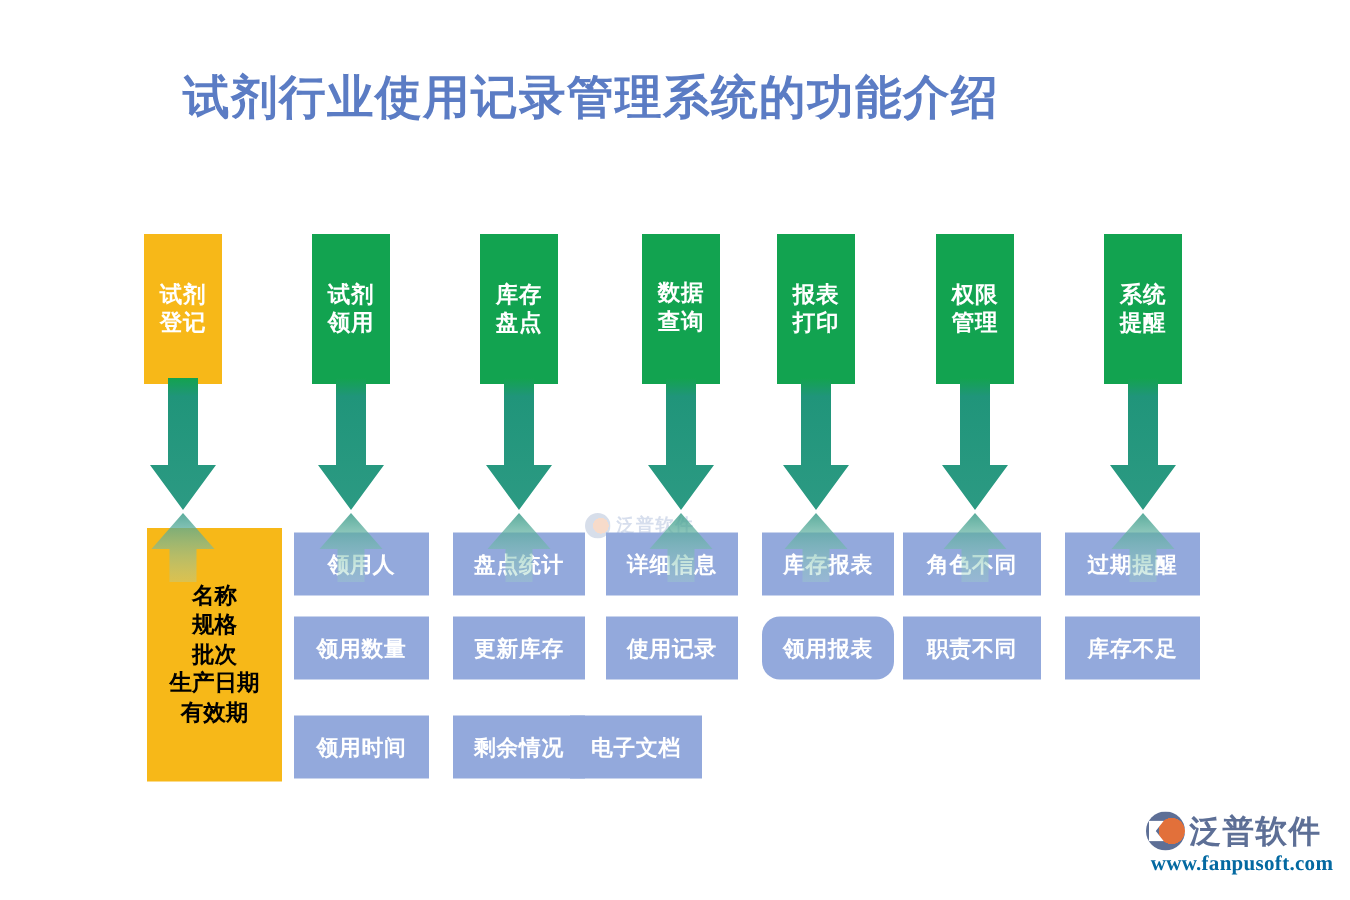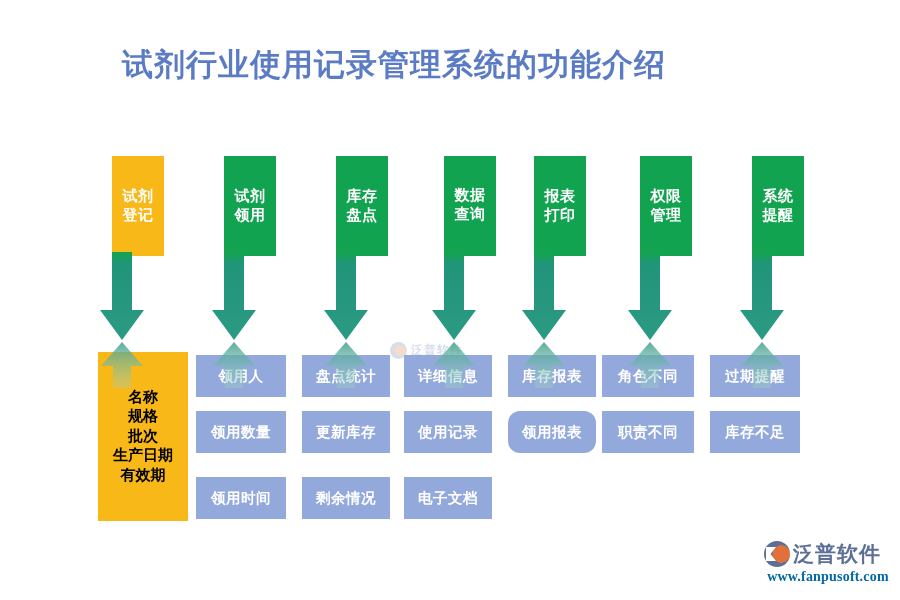--- a/index.html
+++ b/index.html
@@ -68,21 +68,20 @@
     display: flex;
     flex-direction: column;
     align-items: center;
     justify-content: center;
     color: #ffffff;
     font-size: 15px;
     font-weight: bold;
     line-height: 1.28;
     text-align: center;
     letter-spacing: 0.5px;
-    margin-left: 16px;
   }
   .top-box.green  { background: #12a350; }
   .top-box.orange { background: #f7b818; }
 
   
   .arrow {
     position: absolute;
     top: 252px;
     width: 46px;
     height: 90px;
@@ -298,21 +297,21 @@
               <stop offset="0%" stop-color="#13a34f"></stop>
               <stop offset="14%" stop-color="#20957a"></stop>
               <stop offset="100%" stop-color="#2c9a83"></stop>
             </linearGradient>
           </defs>
           <path d="M13 0 L33 0 L33 58 L45 58 L23 88 L1 58 L13 58 Z" fill="url(#ag3)"></path>
         </svg>
       </div>
       <div class="sub-box" style="left: 404px; width: 88px; top: 355px;">详细信息</div>
       <div class="sub-box" style="left: 404px; width: 88px; top: 411px;">使用记录</div>
-      <div class="sub-box" style="left: 404px; width: 88px; top: 477px;">电子文档</div>
+      <div class="sub-box" style="left: 380px; width: 88px; top: 477px;">电子文档</div>
       <div class="up-glow" style="left: 431px;">
         <svg viewBox="0 0 46 48" xmlns="http://www.w3.org/2000/svg">
           <defs>
             <linearGradient id="gg3" x1="0" y1="0" x2="0" y2="1">
               <stop offset="0%" stop-color="#3f9e8c" stop-opacity="0.85"></stop>
               <stop offset="100%" stop-color="#9fd4c4" stop-opacity="0.32"></stop>
             </linearGradient>
           </defs>
           <path d="M23 2 L44 26 L32 26 L32 48 L14 48 L14 26 L2 26 Z" fill="url(#gg3)"></path>
         </svg>

